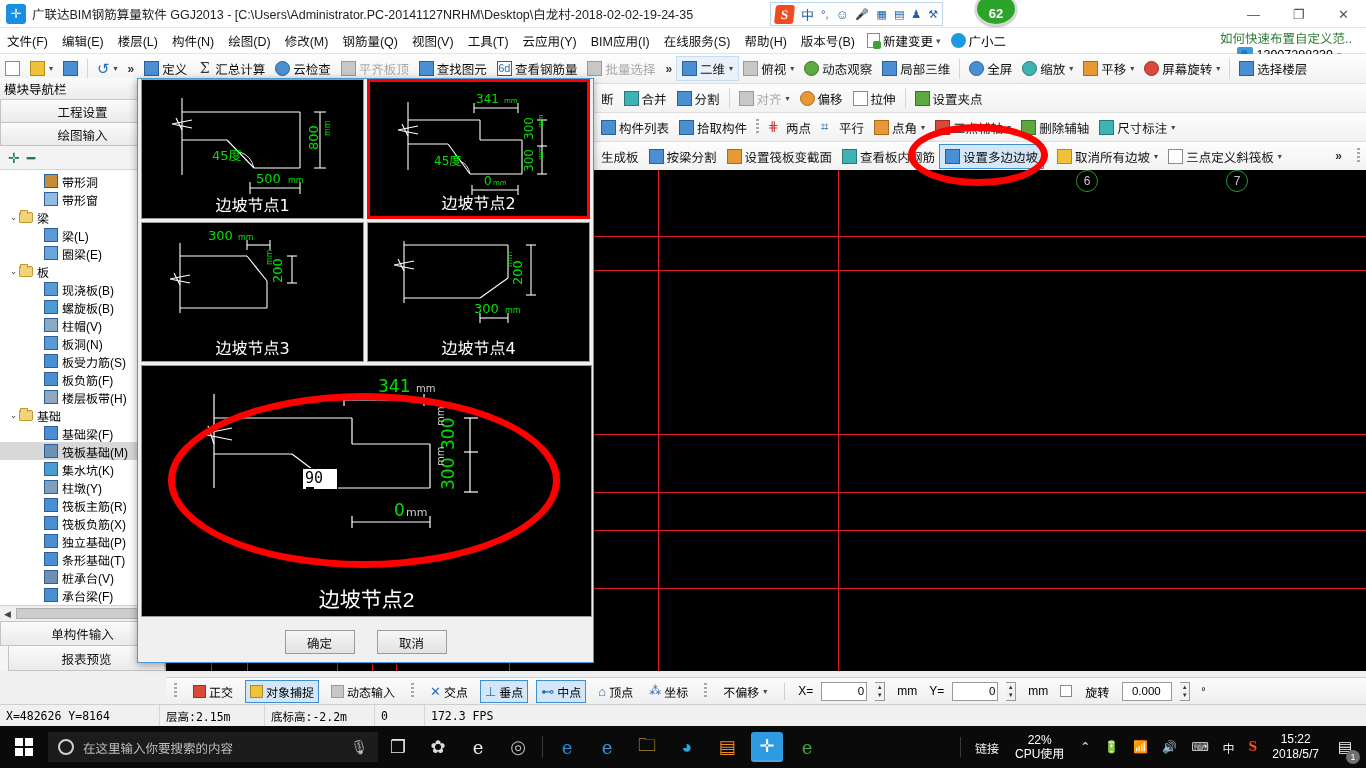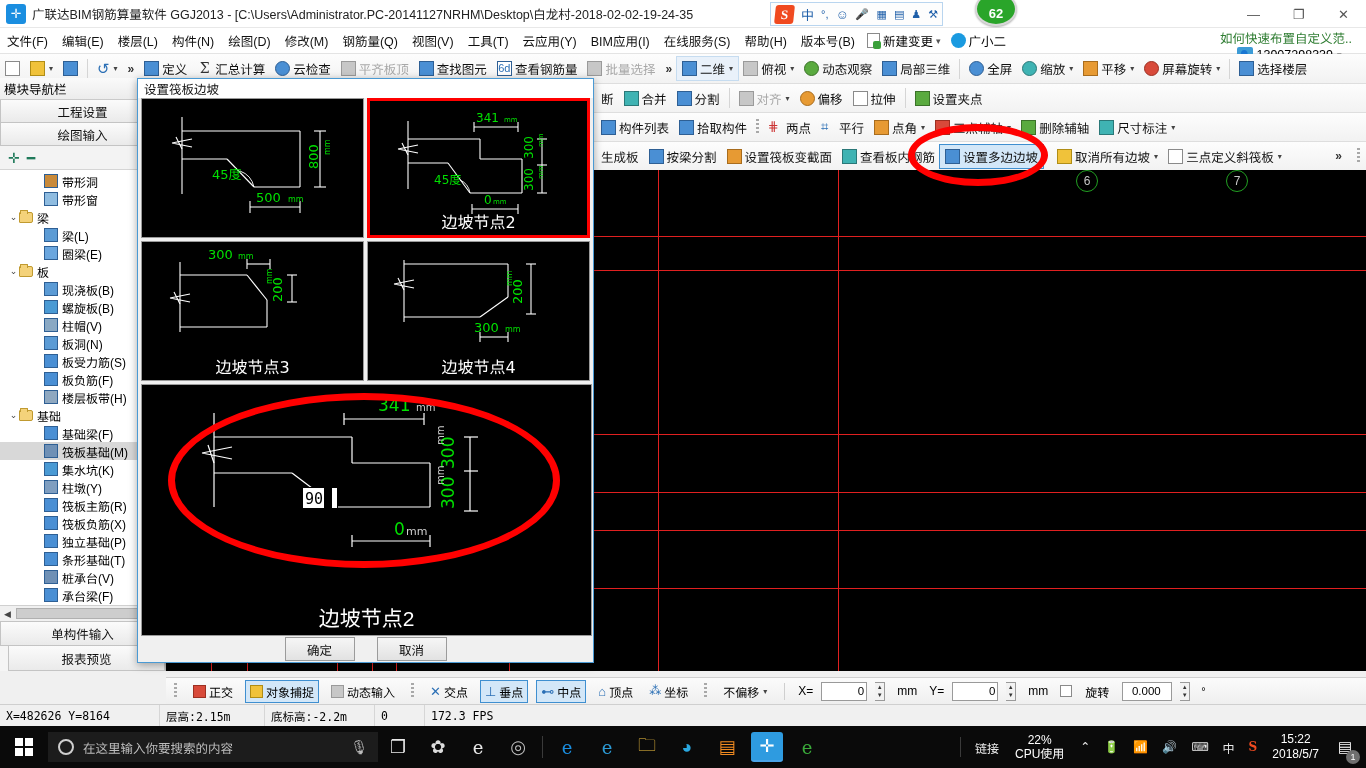--- a/index.html
+++ b/index.html
@@ -193,21 +193,21 @@
   }
   .dlg-foot { height:40px; display:flex; align-items:center; justify-content:center; gap:22px; }
   .dbtn {
     width:70px;height:24px;background:linear-gradient(180deg,#f6f6f6,#e2e2e2);
     border:1px solid #9b9b9b; font-size:12.5px; color:#111;
     display:flex;align-items:center;justify-content:center;
   }
   .edit-ovl {
     position:absolute; background:#fff; border:1px solid #000;
     font-size:15px; color:#000; font-family:"DejaVu Sans Mono",monospace;
-    padding:0 2px; display:flex; align-items:flex-end;
+    padding:0 2px; display:flex; align-items:flex-start;flex-direction:column;
   }
   .edit-ovl .caret2 { width:8px; height:100%; background:#000; margin-left:1px; }
 
   
   .ell { position:absolute; border:7px solid #ff0000; border-radius:50%; pointer-events:none; z-index:60; }
 
   
   .snapbar {
     position:absolute; left:166px; top:677px; width:1200px; height:27px;
     background:linear-gradient(180deg,#fbfbfb,#efefef); border-top:1px solid #cfcfcf;
@@ -684,24 +684,20 @@
     <div class="grid-v" style="left:171px;top:290px;height:75px;"></div>
     <div class="grid-v" style="left:183px;top:290px;height:75px;"></div>
 
     <div class="axis-bub" style="left:34px;top:0px;">4</div>
     <div class="axis-bub" style="left:332px;top:0px;">5</div>
     <div class="axis-bub" style="left:910px;top:0px;">6</div>
     <div class="axis-bub" style="left:1060px;top:0px;">7</div>
   </div>
 
   <div class="dialog">
-    <div class="dlg-tt">
-      <span>设置筏板边坡</span>
-      <span class="dlg-x" style="font-size:0;">close-icon</span>
-    </div>
 
     <div class="dlg-body">
       <div class="dlg-grid">
 
         <div class="cell">
           <svg width="225" height="140" viewBox="0 0 225 140">
             <g stroke="#ffffff" stroke-width="1.1" fill="none">
               <line x1="40" y1="18" x2="40" y2="95"></line>
               <line x1="40" y1="32" x2="158" y2="32"></line>
               <line x1="40" y1="60" x2="85" y2="60"></line>
@@ -716,20 +712,21 @@
               <line x1="108" y1="108" x2="158" y2="108"></line>
               <line x1="108" y1="102" x2="108" y2="114"></line>
                 <line x1="158" y1="102" x2="158" y2="114"></line>
             </g>
             <text x="70" y="80" fill="#00e000" font-size="13" font-family="DejaVu Sans">45度</text>
             <text x="176" y="70" fill="#00e000" font-size="13" font-family="DejaVu Sans" transform="rotate(-90 176 70)">800</text>
             <text x="188" y="56" fill="#00e000" font-size="8" font-family="DejaVu Sans" transform="rotate(-90 188 56)">mm</text>
             <text x="114" y="103" fill="#00e000" font-size="13" font-family="DejaVu Sans">500</text>
             <text x="146" y="103" fill="#00e000" font-size="8" font-family="DejaVu Sans">mm</text>
           </svg>
+          <div class="cap">边坡节点1</div>
         </div>
 
         <div class="cell sel">
           <svg width="221" height="136" viewBox="0 0 221 136">
             <g stroke="#ffffff" stroke-width="1.1" fill="none">
               <line x1="38" y1="20" x2="38" y2="88"></line>
               <line x1="38" y1="38" x2="110" y2="38"></line>
               <line x1="110" y1="38" x2="110" y2="58"></line>
               <line x1="110" y1="58" x2="152" y2="58"></line>
               <line x1="152" y1="58" x2="152" y2="92"></line>

